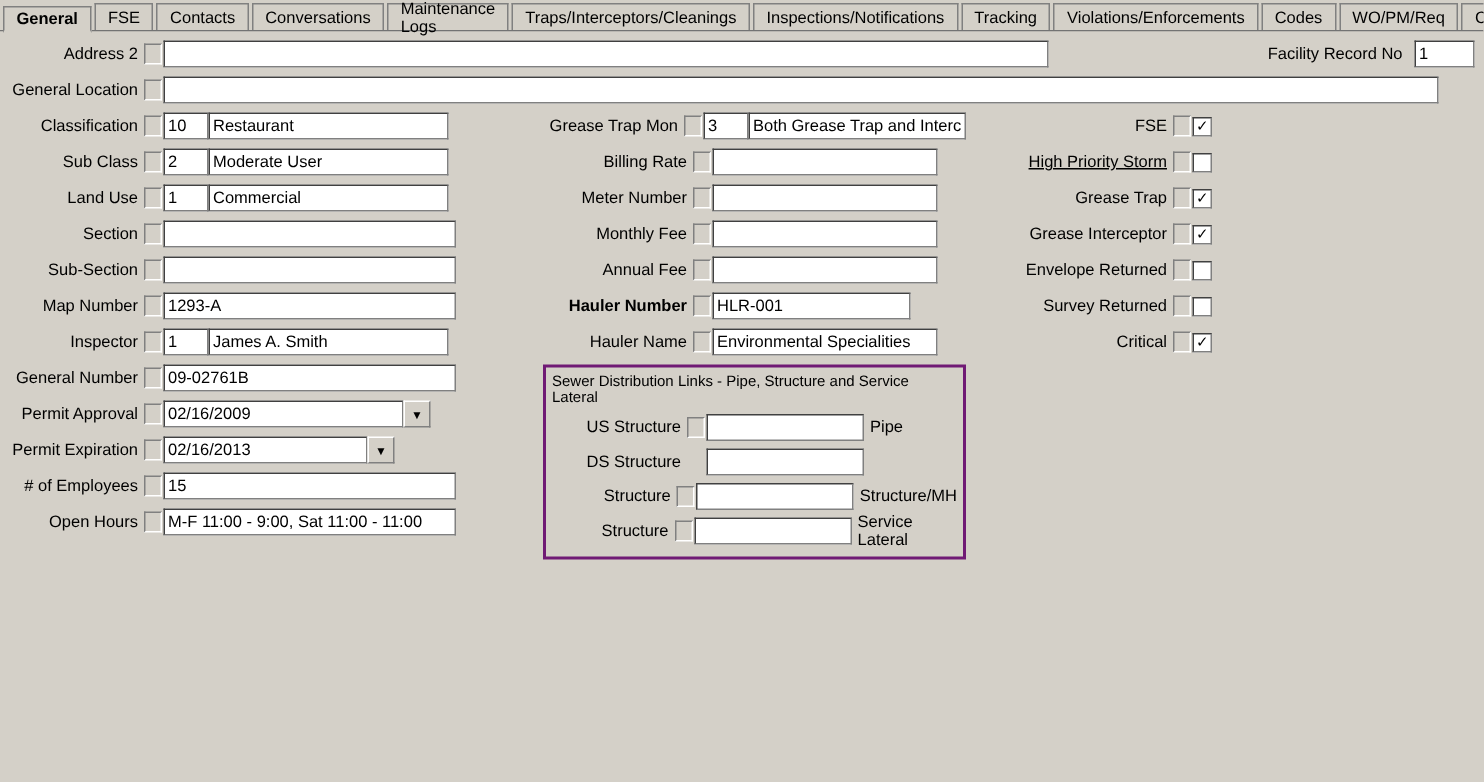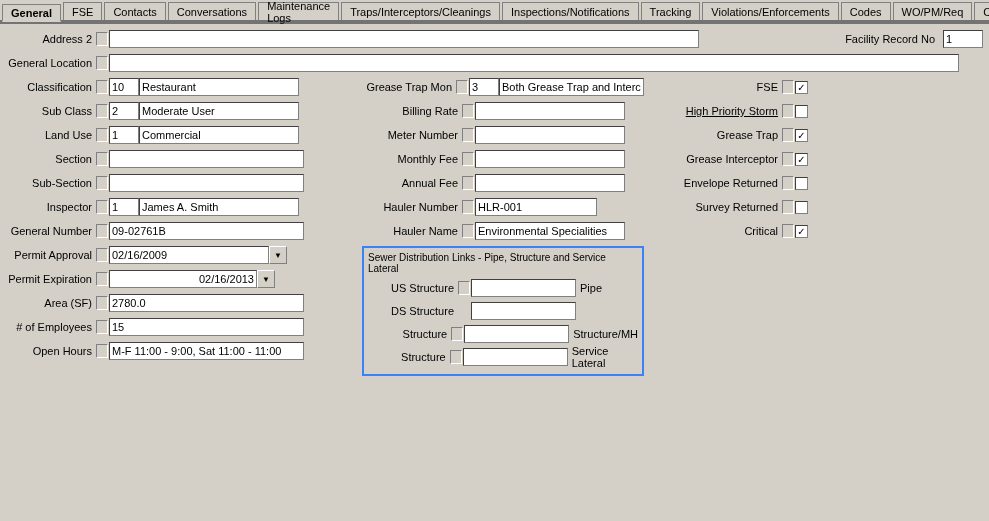--- a/index.html
+++ b/index.html
@@ -11,21 +11,21 @@
       height: 521px;
       overflow: hidden;
     }
 
     
     .tabs {
       display: flex;
       align-items: flex-end;
       background: #d4d0c8;
       padding: 2px 2px 0 2px;
-      border-bottom: 4px solid #737373;
+      border-bottom: 1px solid #737373;
     }
     .tab {
       padding: 2px 8px;
       border: 1px solid #808080;
       border-bottom: none;
       background: #d4d0c8;
       cursor: pointer;
       margin-right: 2px;
       font-size: 11px;
       height: 18px;
@@ -118,21 +118,21 @@
       border-left-color: #fff;
       display: flex;
       align-items: center;
       justify-content: center;
       cursor: pointer;
       font-size: 8px;
     }
 
     
     .sewer-box {
-      border: 2px solid #3b82f6;
+      border: 2px solid #701a75;
       padding: 4px;
       margin-top: 2px;
     }
 
     .sewer-title {
       font-size: 10px;
       margin-bottom: 4px;
       color: #000;
     }
 
@@ -245,20 +245,25 @@
         <div class="field-icon"></div>
         <input class="text-input" style="width: 195px;" type="text" value="">
       </div>
 
       <div class="form-row">
         <div class="field-label" style="width:90px;">Sub-Section</div>
         <div class="field-icon"></div>
         <input class="text-input" style="width: 195px;" type="text" value="">
       </div>
 
+      <div class="form-row">
+        <div class="field-label" style="width:90px;">Map Number</div>
+        <div class="field-icon"></div>
+        <input class="text-input" style="width: 195px;" type="text" value="1293-A">
+      </div>
 
       <div class="form-row">
         <div class="field-label" style="width:90px;">Inspector</div>
         <div class="field-icon"></div>
         <input class="text-input text-input-small" type="text" value="1" style="">
         <input class="text-input" style="width: 160px;" type="text" value="James A. Smith">
       </div>
 
       <div class="form-row">
         <div class="field-label" style="width:90px;">General Number</div>
@@ -269,29 +274,24 @@
       <div class="form-row">
         <div class="field-label" style="width:90px;">Permit Approval</div>
         <div class="field-icon"></div>
         <input class="text-input" style="width: 160px;" type="text" value="02/16/2009">
         <div class="dropdown-btn">▼</div>
       </div>
 
       <div class="form-row">
         <div class="field-label" style="width:90px;">Permit Expiration</div>
         <div class="field-icon"></div>
-        <input class="text-input" style="width: 148px; text-align: right;" type="text" value="02/16/2013">
+        <input class="text-input" style="width: 136px;" type="text" value="02/16/2013">
         <div class="dropdown-btn">▼</div>
       </div>
 
-      <div class="form-row">
-        <div class="field-label" style="width:90px;">Area (SF)</div>
-        <div class="field-icon"></div>
-        <input class="text-input" style="width: 195px;" type="text" value="2780.0">
-      </div>
 
       <div class="form-row">
         <div class="field-label" style="width:90px;"># of Employees</div>
         <div class="field-icon"></div>
         <input class="text-input" style="width: 195px;" type="text" value="15">
       </div>
 
       <div class="form-row">
         <div class="field-label" style="width:90px;">Open Hours</div>
         <div class="field-icon"></div>
@@ -330,23 +330,23 @@
         <input class="text-input" style="width: 150px;" type="text" value="">
       </div>
 
       <div class="form-row">
         <div class="field-label" style="width:100px;">Annual Fee</div>
         <div class="field-icon"></div>
         <input class="text-input" style="width: 150px;" type="text" value="">
       </div>
 
       <div class="form-row">
-        <div class="field-label" style="width:100px;">Hauler Number</div>
-        <div class="field-icon"></div>
-        <input class="text-input" style="width: 122px;" type="text" value="HLR-001">
+        <div class="field-label" style="width:100px;font-weight:bold;">Hauler Number</div>
+        <div class="field-icon"></div>
+        <input class="text-input" style="width: 132px;" type="text" value="HLR-001">
       </div>
 
       <div class="form-row">
         <div class="field-label" style="width:100px;">Hauler Name</div>
         <div class="field-icon"></div>
         <input class="text-input" style="width: 150px;" type="text" value="Environmental Specialities">
       </div>
 
       <div class="sewer-box" style="margin-top:4px;">
         <div class="sewer-title">Sewer Distribution Links - Pipe, Structure and Service Lateral</div>

